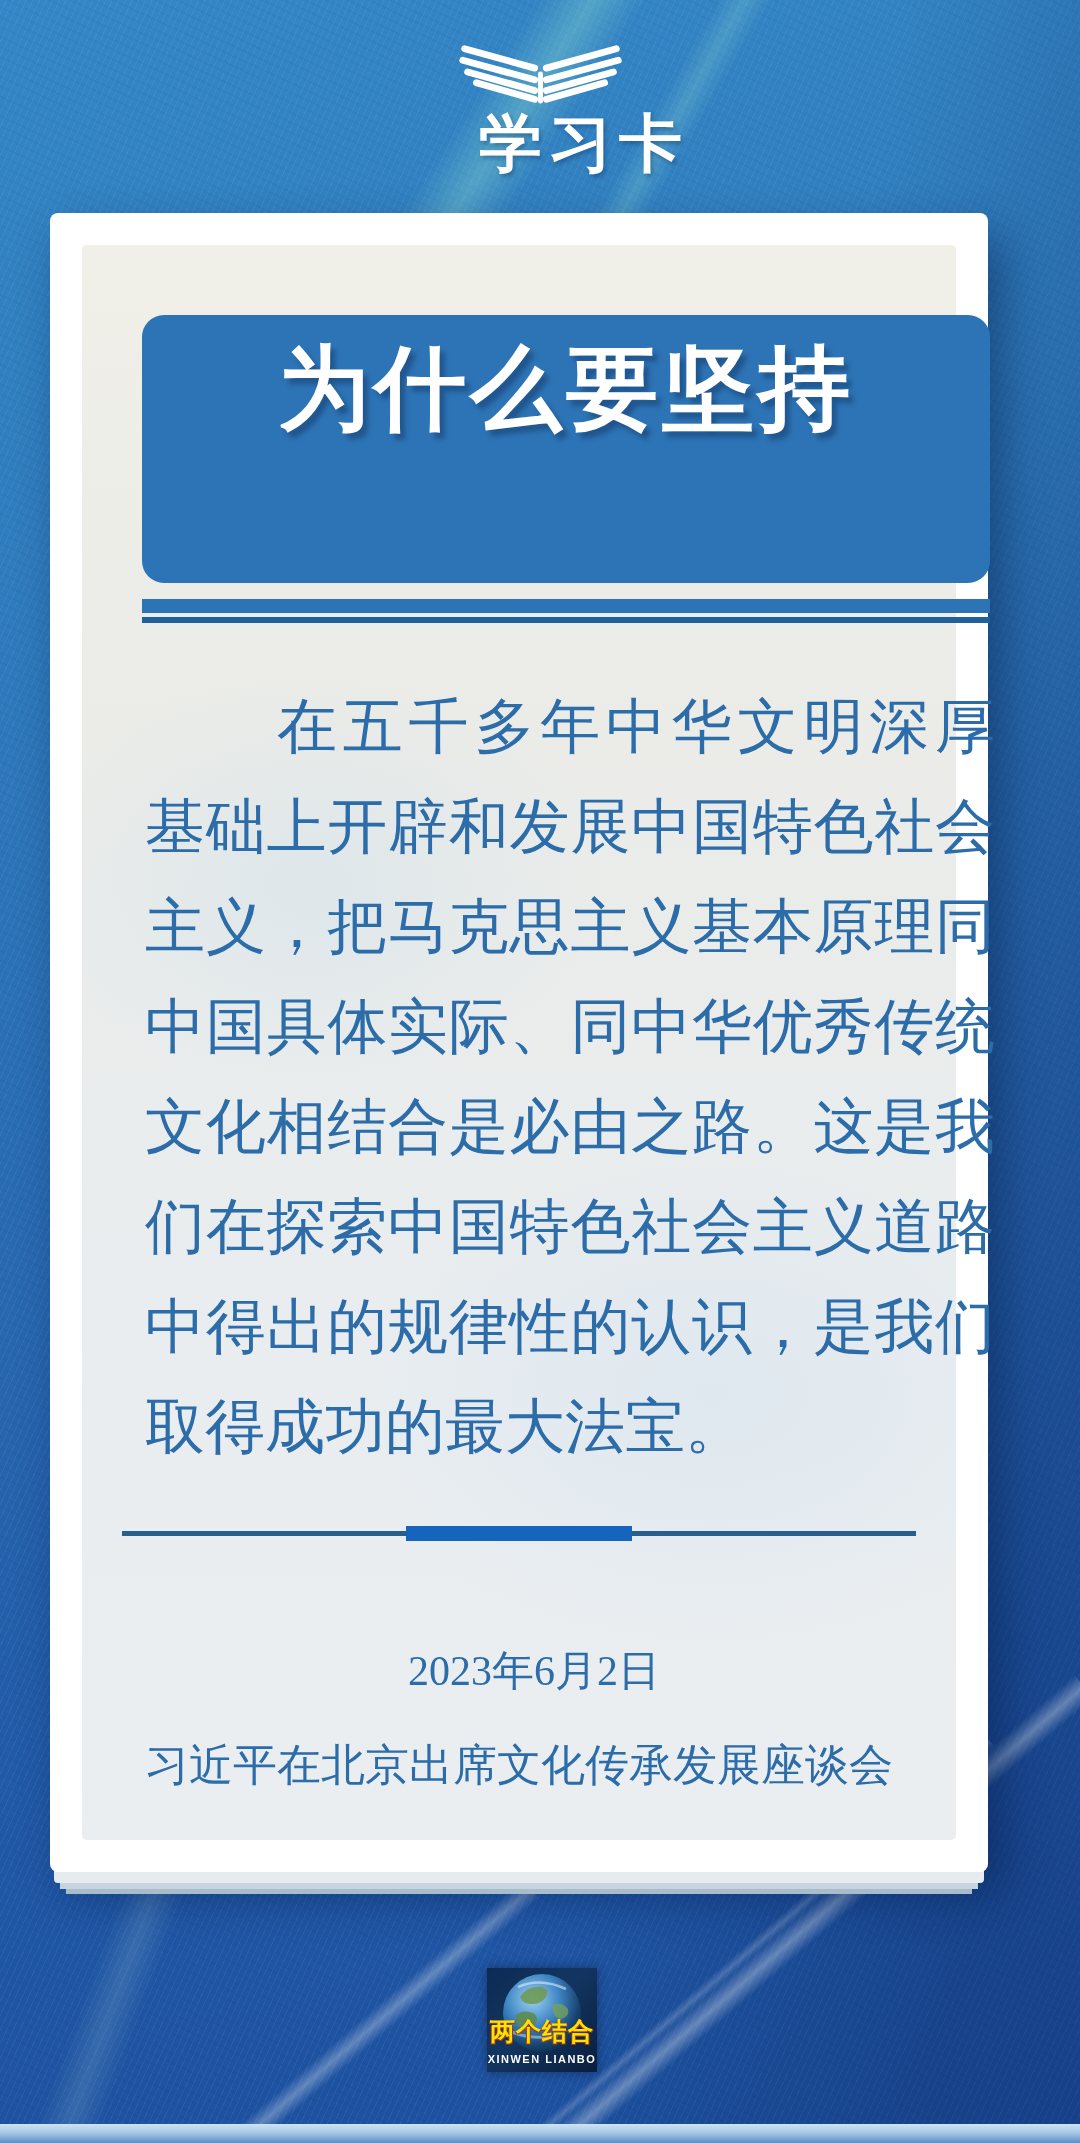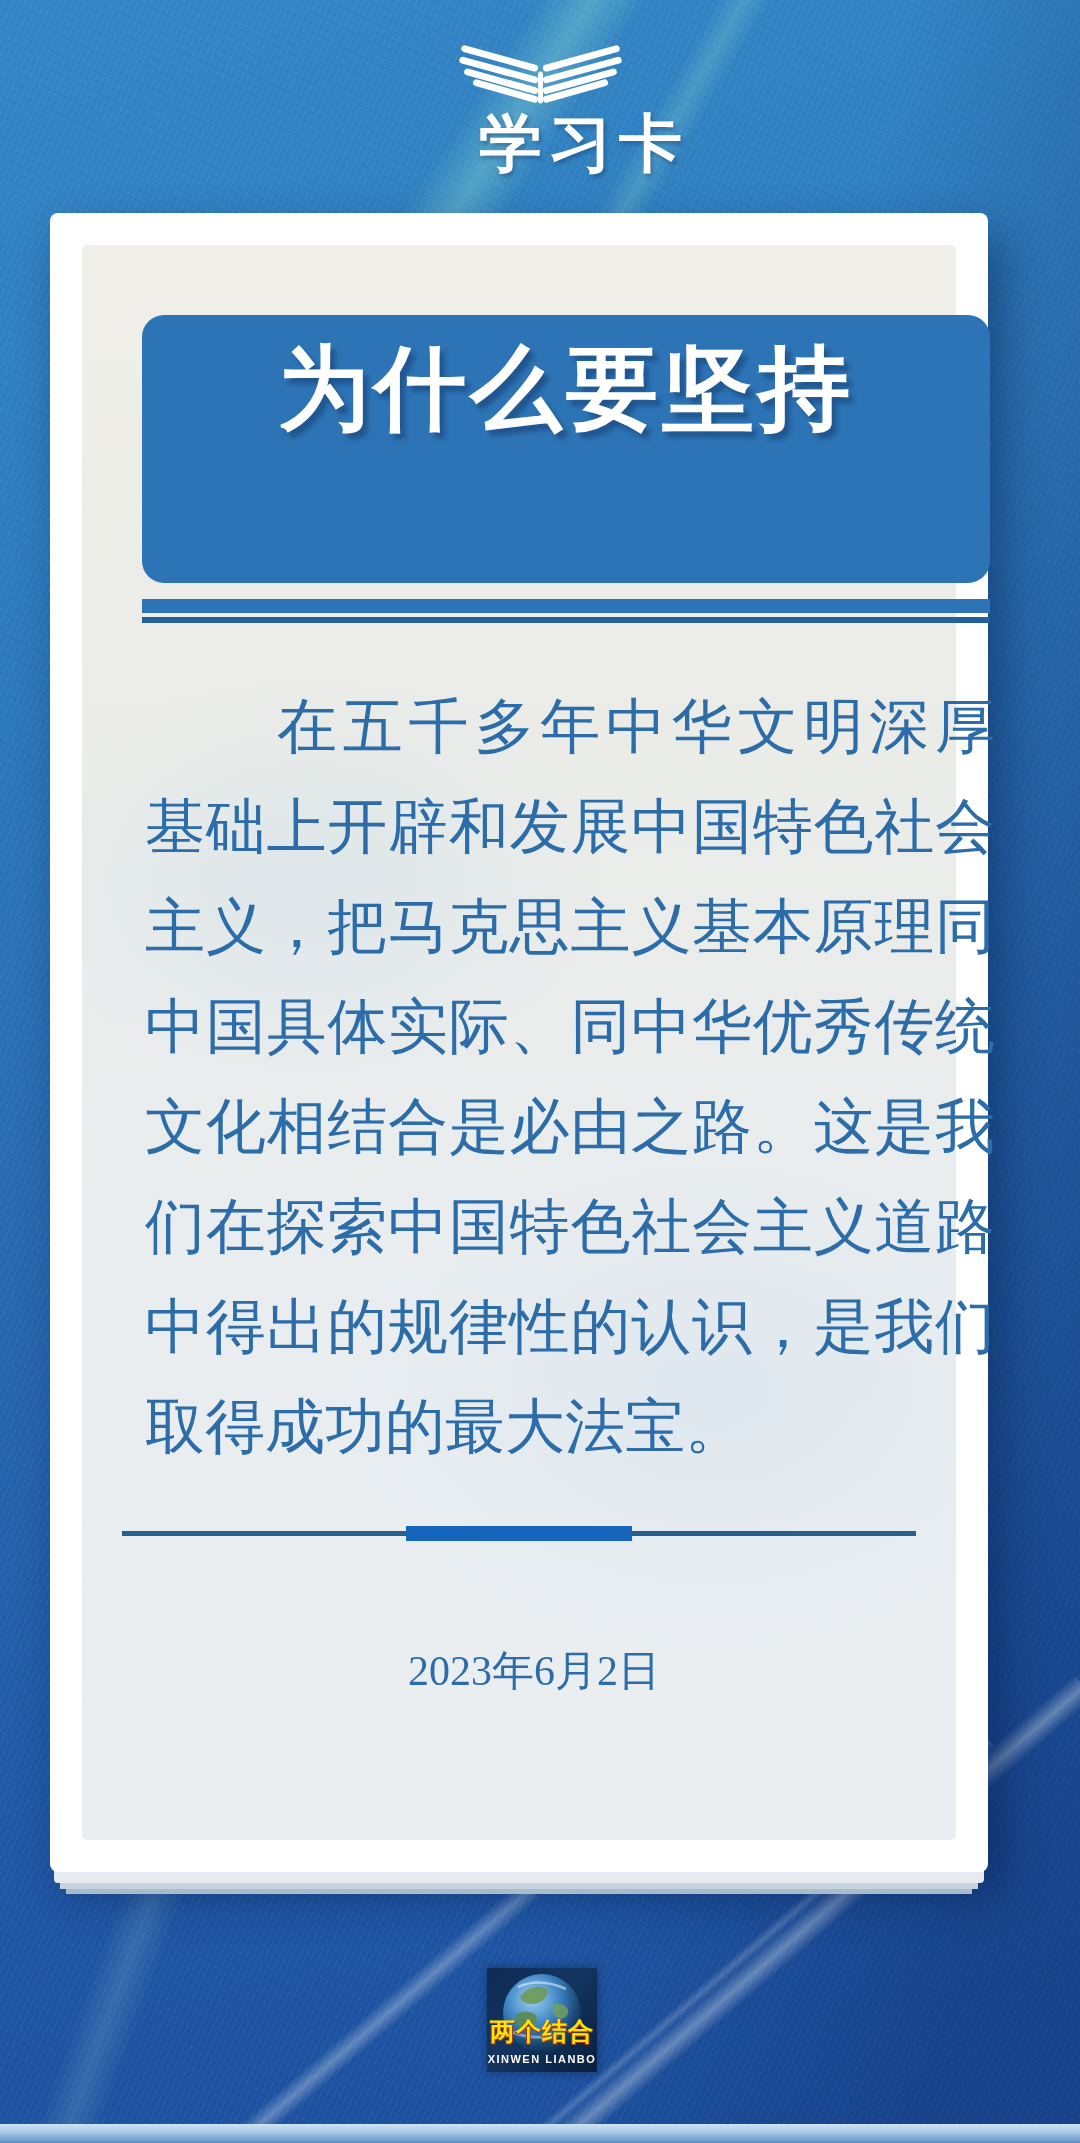--- a/index.html
+++ b/index.html
@@ -157,20 +157,21 @@
       <div class="rule-thin"></div>
 
       <p class="body-text">在五千多年中华文明深厚基础上开辟和发展中国特色社会主义，把马克思主义基本原理同中国具体实际、同中华优秀传统文化相结合是必由之路。这是我们在探索中国特色社会主义道路中得出的规律性的认识，是我们取得成功的最大法宝。</p>
 
       <div class="quote-separator">
         <span class="sep-thick"></span>
       </div>
 
       <div class="date-line">2023年6月2日</div>
       <div class="attribution">
+        <div>习近平在北京出席文化传承发展座谈会</div>
       </div>
 
     </div>
   </div>
 
   <div class="news-logo">
     <svg class="globe" viewBox="0 0 84 84" xmlns="http://www.w3.org/2000/svg">
       <defs>
         <radialGradient id="gsea" cx="38%" cy="32%" r="75%">
           <stop offset="0%" stop-color="#9fd2f2"></stop>

